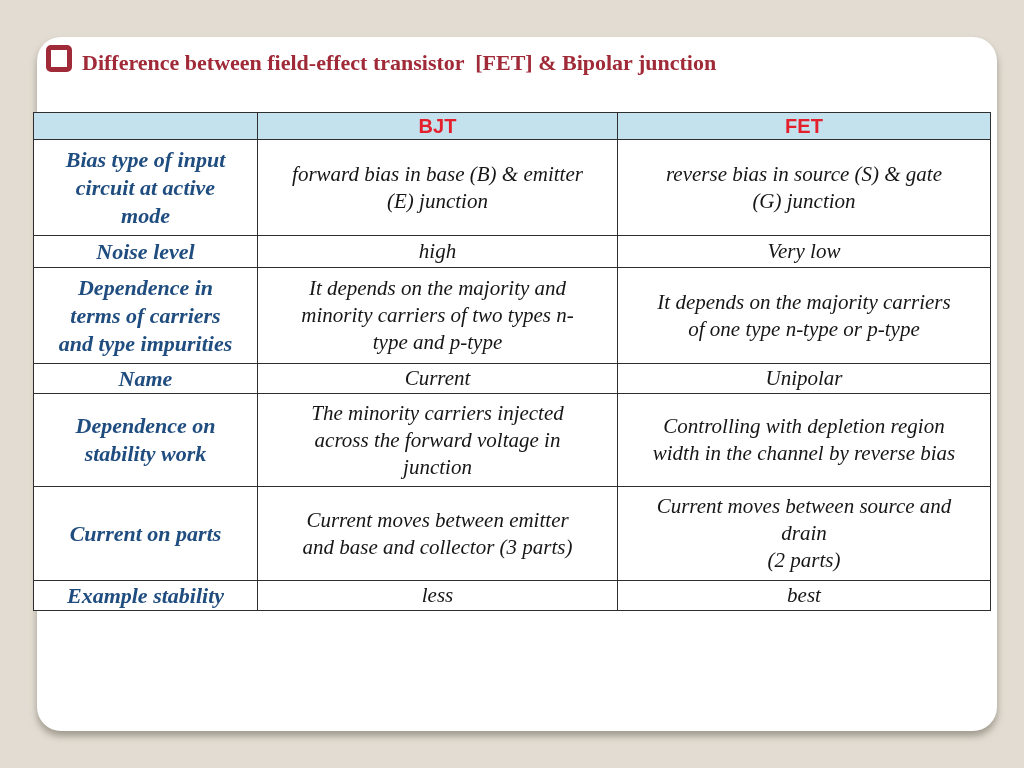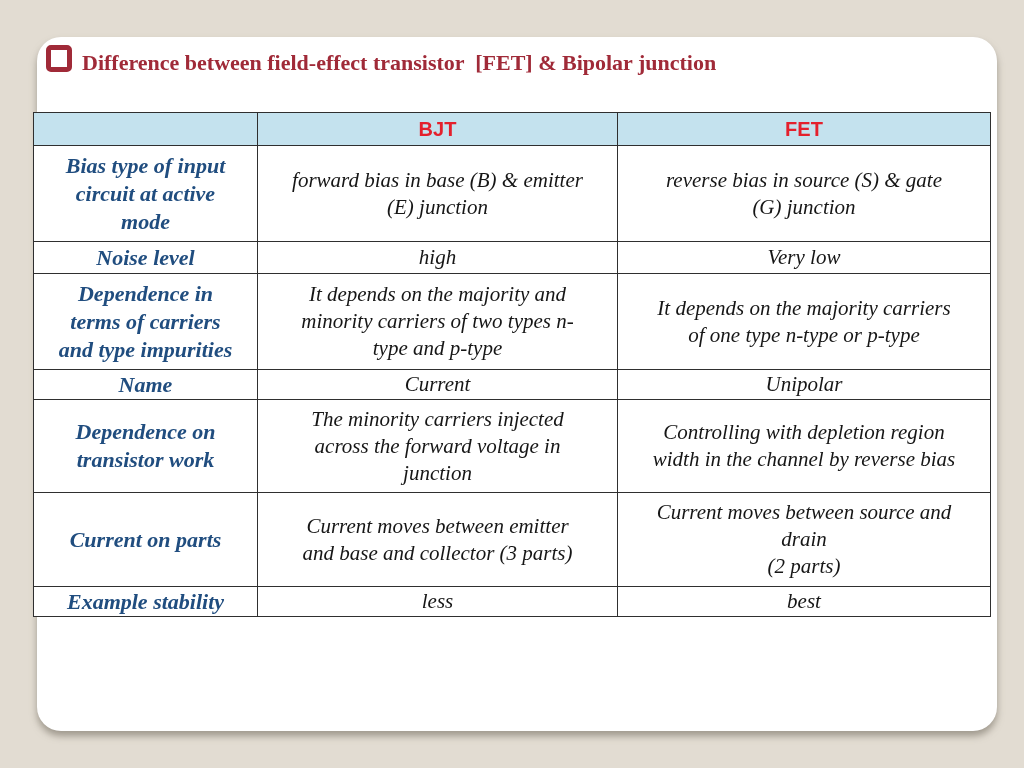--- a/index.html
+++ b/index.html
@@ -79,21 +79,21 @@
   </div>
 
   <div class="tablewrap">
     <table>
       <colgroup>
         <col style="width:224px">
         <col style="width:360px">
         <col style="width:373px">
       </colgroup>
       <tbody>
-          <tr style="height:33px">
+          <tr style="height:27px">
         <th></th>
         <th>BJT</th>
         <th>FET</th>
       </tr>
       <tr style="height:96px">
         <td class="label">Bias type of input
 circuit at active
 mode</td>
         <td>forward bias in base (B) &amp; emitter
 (E) junction</td>
@@ -115,21 +115,21 @@
         <td>It depends on the majority carriers
 of one type n-type or p-type</td>
       </tr>
       <tr style="height:30px">
         <td class="label">Name</td>
         <td>Current</td>
         <td>Unipolar</td>
       </tr>
       <tr style="height:93px">
         <td class="label">Dependence on
-transistor work</td>
+stability work</td>
         <td>The minority carriers injected
 across the forward voltage in
 junction</td>
         <td>Controlling with depletion region
 width in the channel by reverse bias</td>
       </tr>
       <tr style="height:94px">
         <td class="label">Current on parts</td>
         <td>Current moves between emitter
 and base and collector (3 parts)</td>

